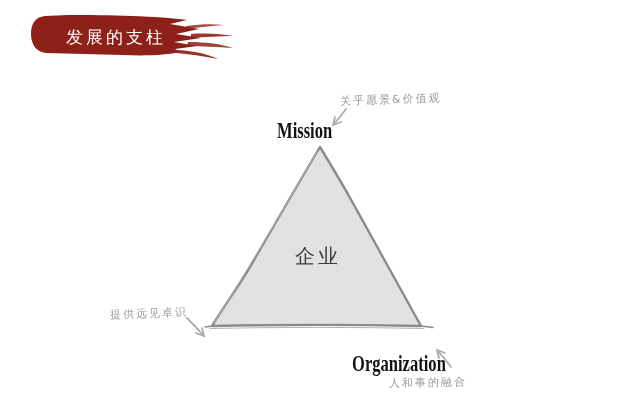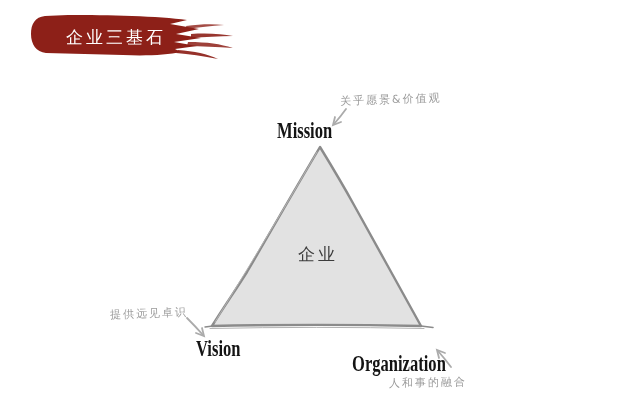--- a/index.html
+++ b/index.html
@@ -55,41 +55,41 @@
   .note-mission { left: 340px; top: 92px; transform: rotate(-2deg); }
   .note-vision { left: 110px; top: 306px; transform: rotate(-2deg); }
   .note-organization { left: 389px; top: 375px; transform: rotate(-1deg); }
 
   
   .center-text {
     left: 318px; top: 240px;
     transform: translateX(-50%);
     text-align: center;
     color: #3c3c3c;
-    font-size: 17px;
+    font-size: 20px;
     letter-spacing: 3px;
     line-height: 1.65;
     white-space: nowrap;
   }
 </style>
 </head>
 <body>
 
 <div class="stage">
 
   <svg class="abs banner-svg" viewBox="0 0 215 47" aria-hidden="true">
     <path d="M17,4 C7,5 3,12 3,22 C3,32 8,40 18,41 L95,43
              C118,44 139,43 153,40 L147,37 L169,34 L146,30 L173,26
              L148,22 L171,17 L142,12 L159,8 C131,4 80,3 40,3 Z" fill="#8d2018"></path>
     <path opacity="0.92" d="M150,38 c16,1 30,4 40,9 c-15,-3 -29,-5 -42,-6 z" fill="#8d2018"></path>
     <path opacity="0.85" d="M160,30 c20,0 32,2 45,6 c-16,-1 -32,-2 -46,-2 z" fill="#8d2018"></path>
     <path opacity="0.9" d="M163,22 c17,-1 31,0 42,2 c-14,0 -28,1 -42,2 z" fill="#8d2018"></path>
     <path opacity="0.8" d="M158,14 c15,-2 27,-2 38,-1 c-13,1 -25,2 -37,4 z" fill="#8d2018"></path>
   </svg>
-  <div class="abs banner-title">企业三基石</div>
+  <div class="abs banner-title">发展的支柱</div>
 
   <svg class="abs diagram-svg" viewBox="0 0 630 408" aria-hidden="true">
 
     <path stroke="#8b8b8b" stroke-width="2.4" stroke-linejoin="round" d="M320,147
              C295,189 271,231 247,272
              C235,291 223,308 212,326
              C282,324.5 352,324.5 421,326
              C397,283 378,248 354,205
              C343,185 331,165 320,147 Z" fill="#e2e2e2"></path>
 
@@ -115,23 +115,20 @@
     </g>
   </svg>
 
   <div class="abs center-text">
     <div>企业</div>
   </div>
 
   <div class="abs label-mission">
     <span class="node-label">Mission</span>
   </div>
-  <div class="abs label-vision">
-    <span class="node-label">Vision</span>
-  </div>
   <div class="abs label-organization">
     <span class="node-label">Organization</span>
   </div>
 
   <div class="abs note note-mission">关乎愿景&amp;价值观</div>
   <div class="abs note note-vision">提供远见卓识</div>
   <div class="abs note note-organization">人和事的融合</div>
 
 </div>
 

